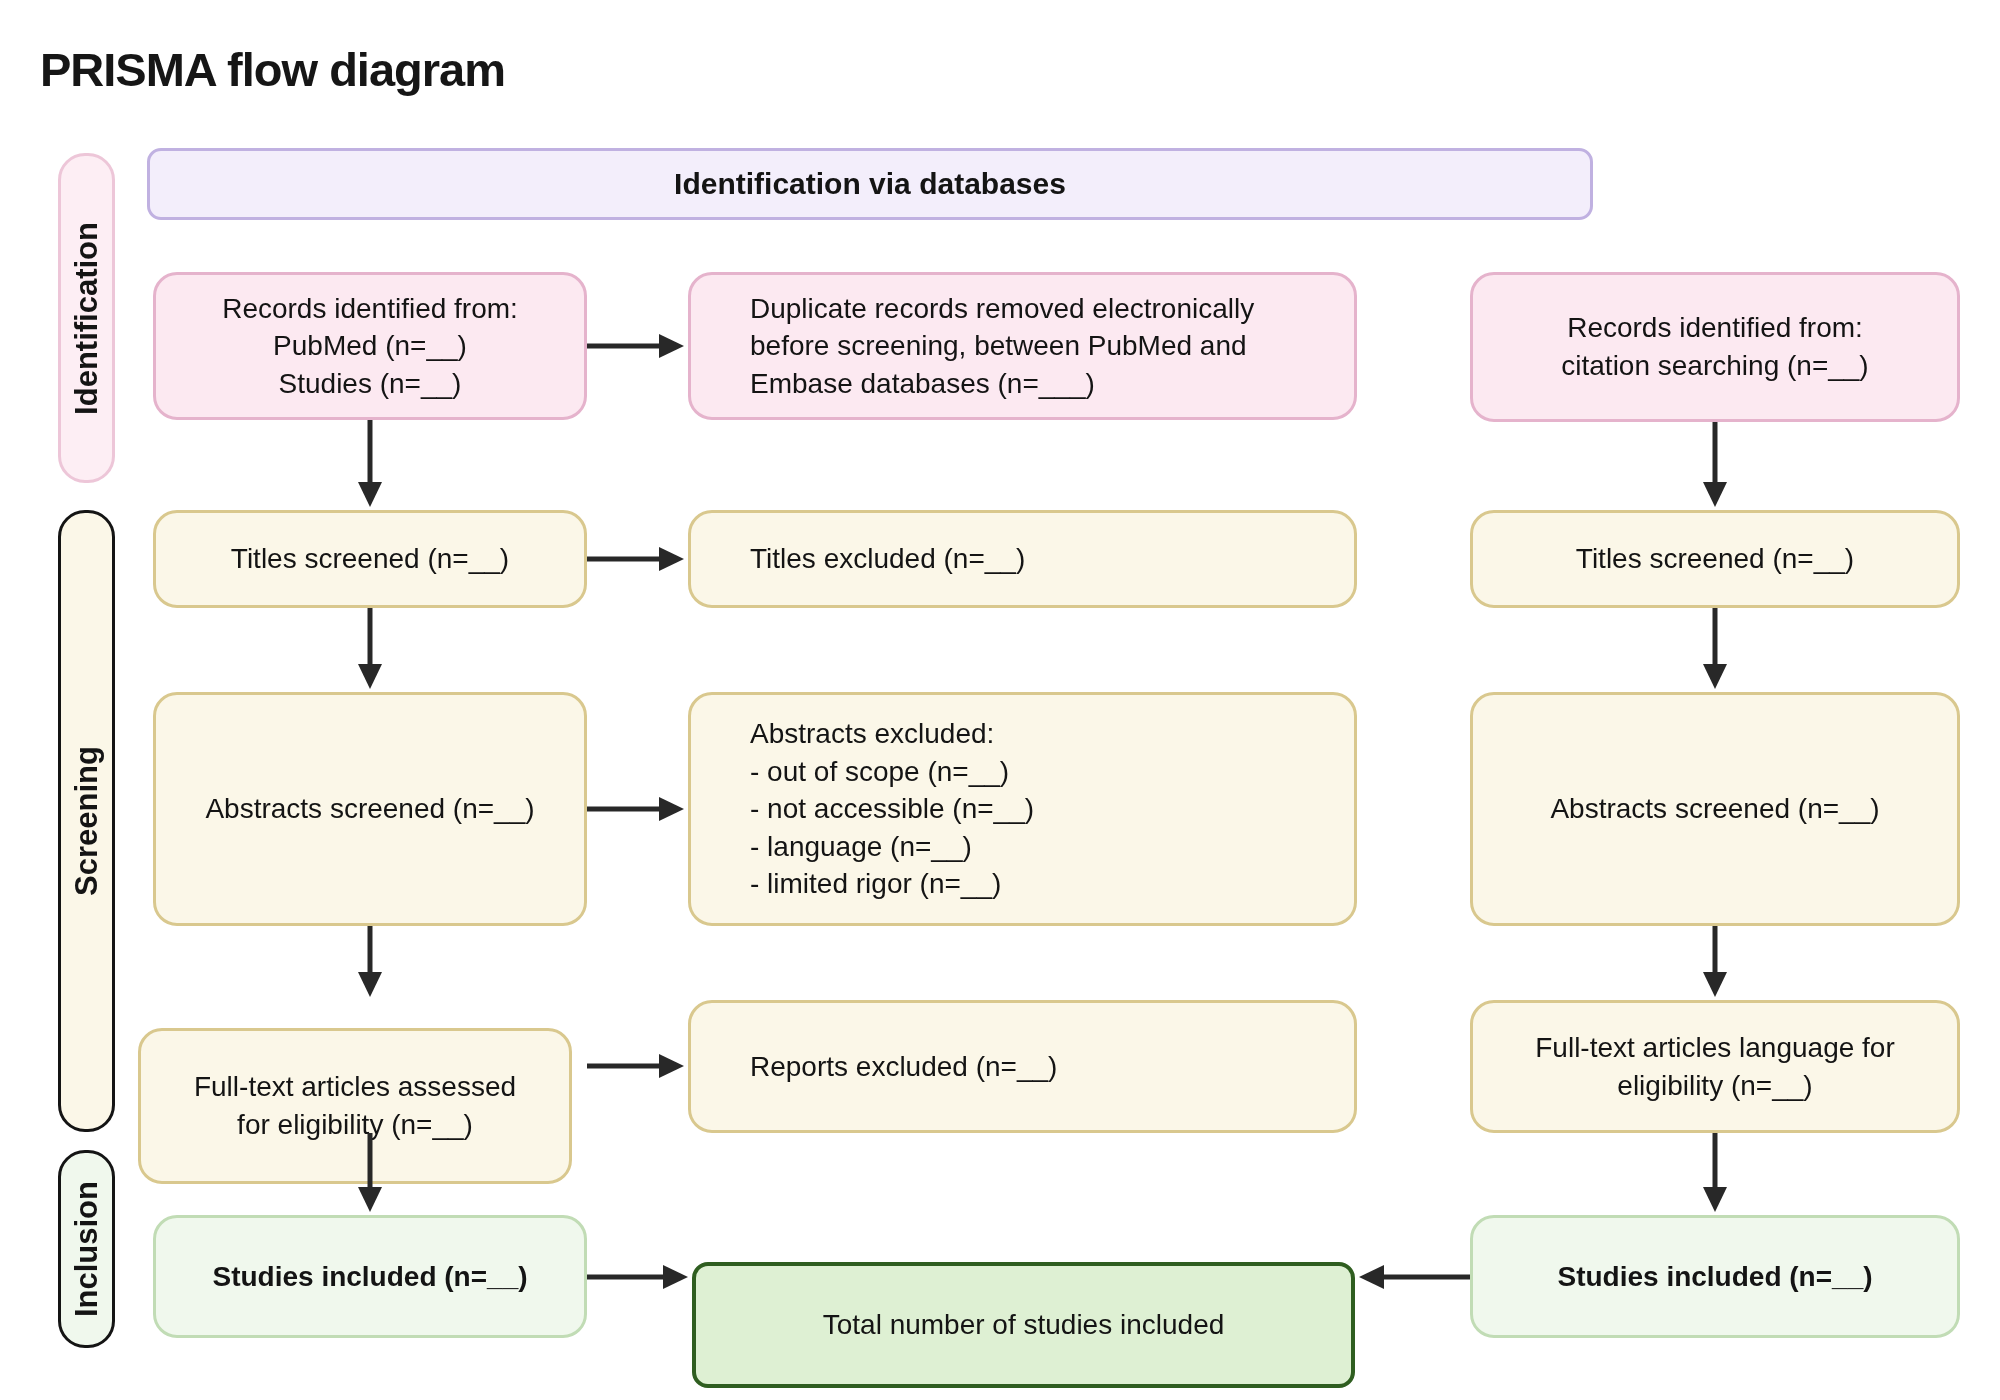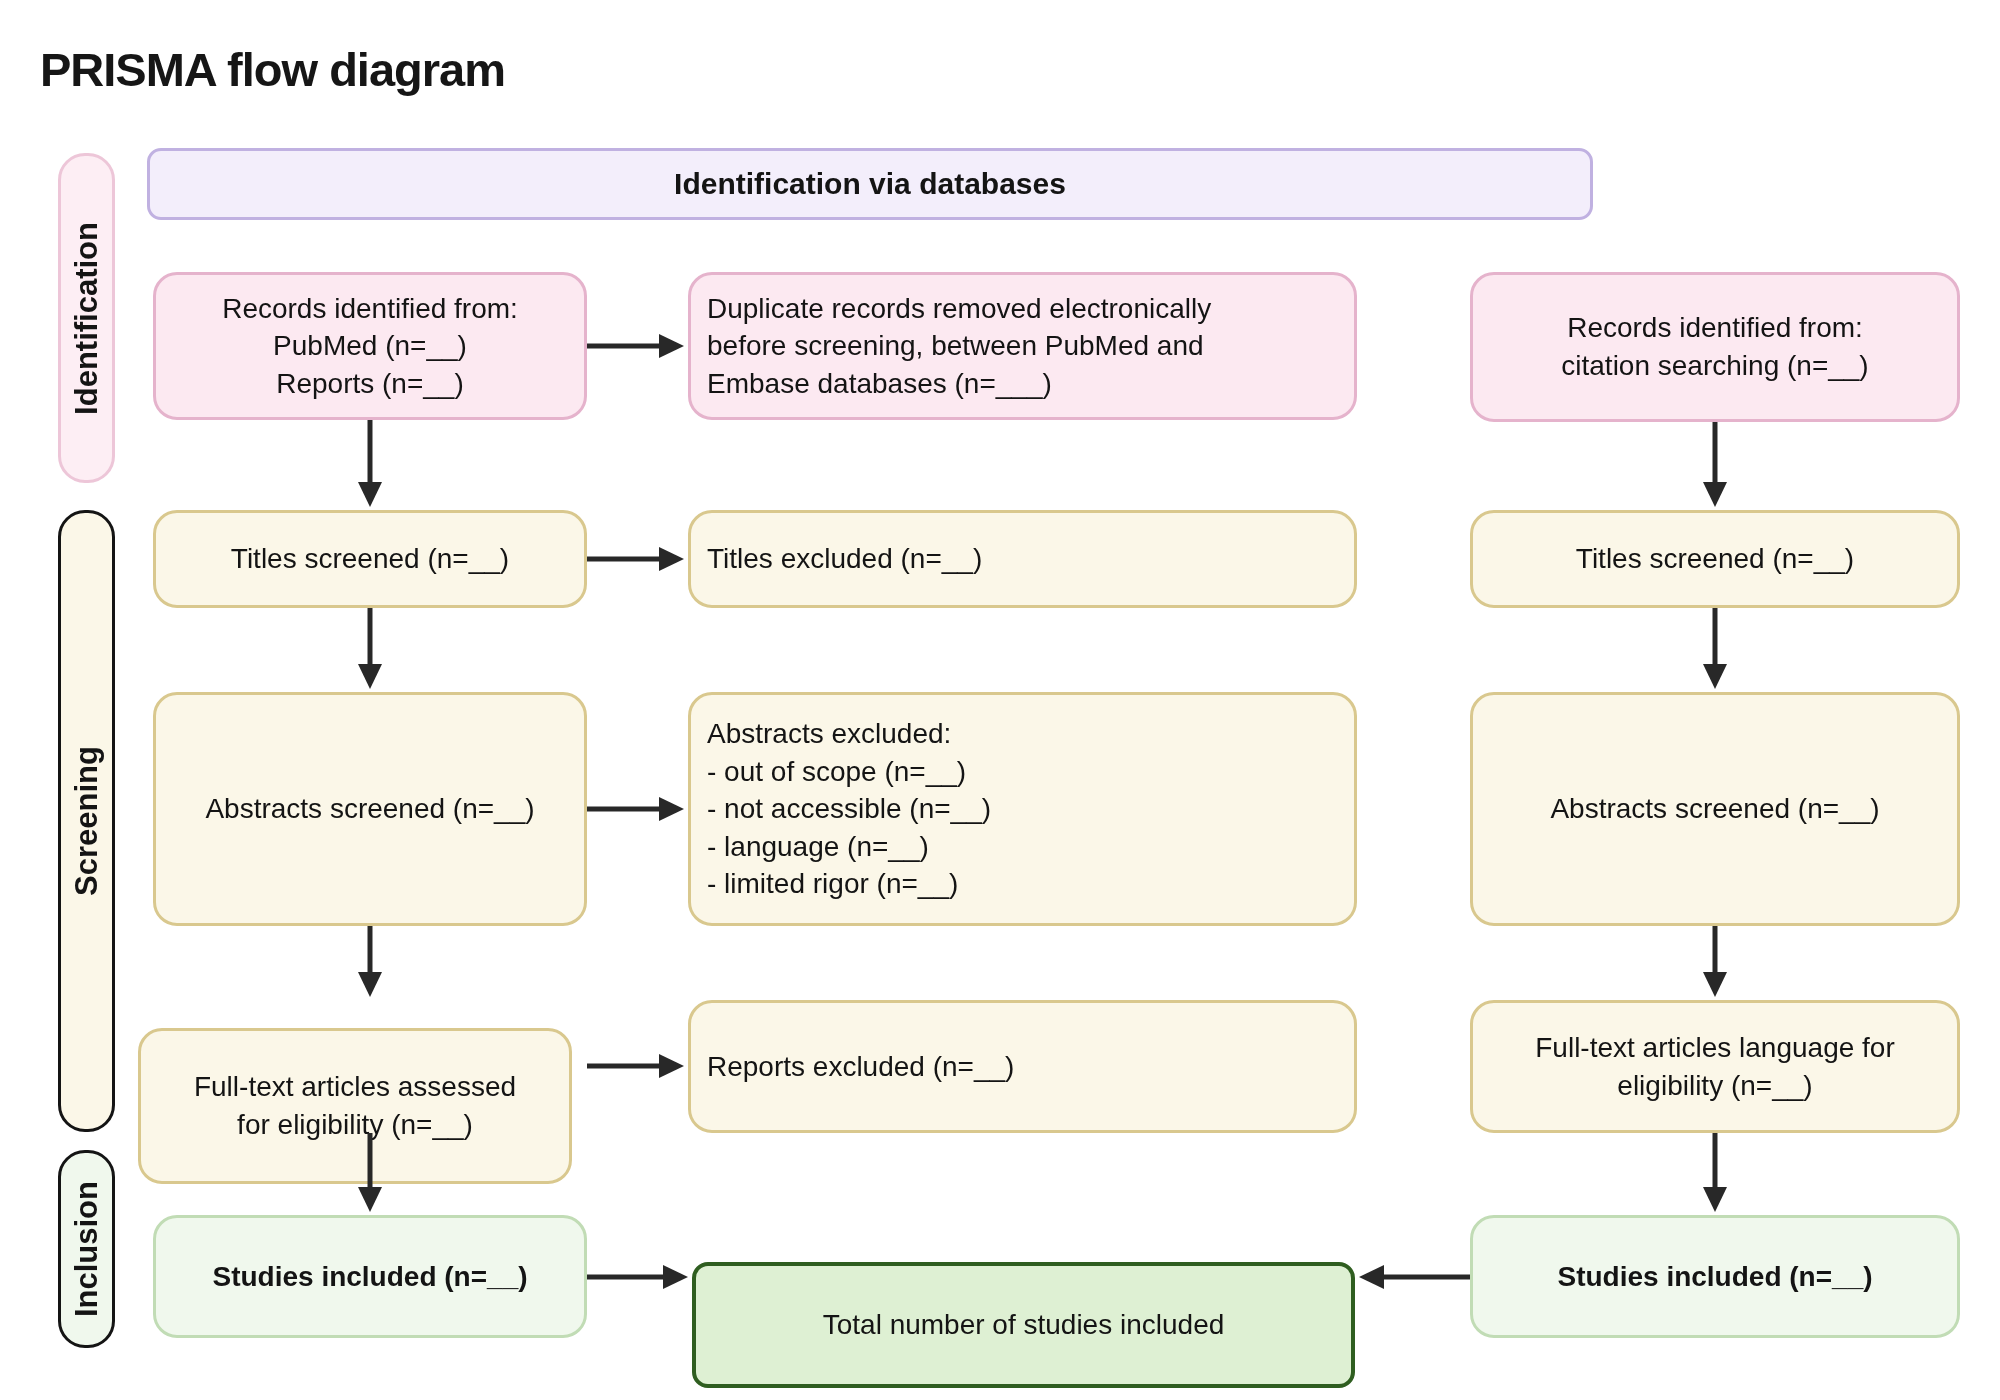--- a/index.html
+++ b/index.html
@@ -9,21 +9,21 @@
   }
   .page-title{
     position:absolute;left:40px;top:42px;font-size:47px;font-weight:700;
     letter-spacing:-1px;color:var(--title,#161616);
   }
   .box{
     position:absolute;box-sizing:border-box;border-radius:24px;border:3px solid;
     display:flex;flex-direction:column;justify-content:center;align-items:center;
     text-align:center;font-size:28px;line-height:1.34;
   }
-  .box.left-align{align-items:flex-start;text-align:left;padding-left:16px;padding-right:30px;}
+  .box.left-align{align-items:flex-start;text-align:left;padding-left:59px;padding-right:30px;}
   .pink{background:var(--pink-fill);border-color:var(--pink-border);}
   .cream{background:var(--cream-fill);border-color:var(--cream-border);}
   .lightgreen{background:var(--lightgreen-fill);border-color:var(--lightgreen-border);font-weight:bold;}
   .total{background:var(--green-fill);border:4.5px solid var(--green-border);border-radius:16px;}
   .header{
     position:absolute;box-sizing:border-box;border-radius:14px;border:3px solid var(--lavender-border);
     background:var(--lavender-fill);display:flex;justify-content:center;align-items:center;
     font-size:30px;font-weight:700;
   }
   .pill{
@@ -54,21 +54,21 @@
     <span>Inclusion</span>
   </div>
 
   <div class="header" style="left:147px;top:148px;width:1446px;height:72px;">
     <span>Identification via databases</span>
   </div>
 
   <div class="box pink" style="left:153px;top:272px;width:434px;height:148px;">
     <div>Records identified from:</div>
     <div>PubMed (n=__)</div>
-    <div>Reports (n=__)</div>
+    <div>Studies (n=__)</div>
   </div>
   <div class="box pink left-align" style="left:688px;top:272px;width:669px;height:148px;">
     <div>Duplicate records removed electronically</div>
     <div>before screening, between PubMed and</div>
     <div>Embase databases (n=___)</div>
   </div>
   <div class="box pink" style="left:1470px;top:272px;width:490px;height:150px;">
     <div>Records identified from:</div>
     <div>citation searching  (n=__)</div>
   </div>

